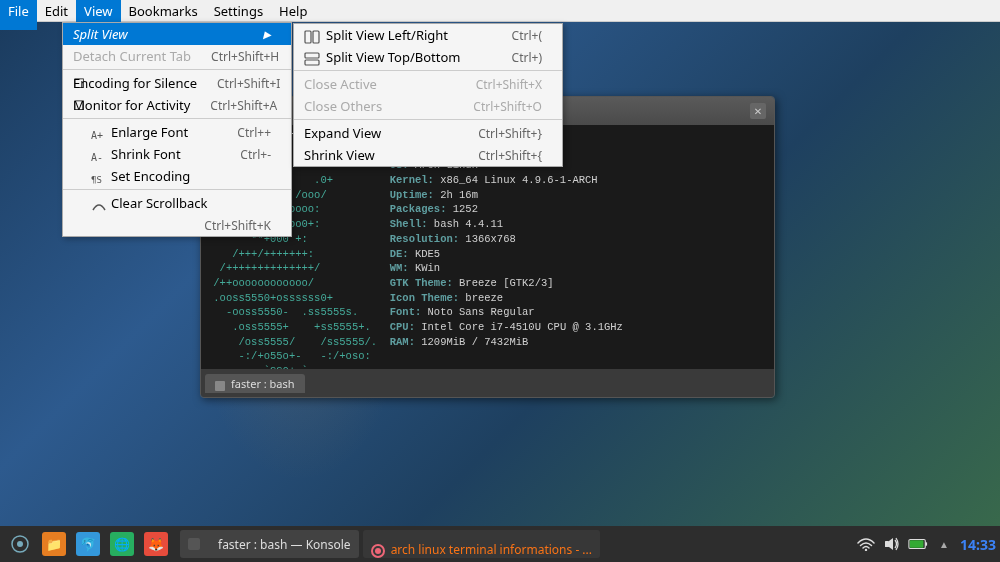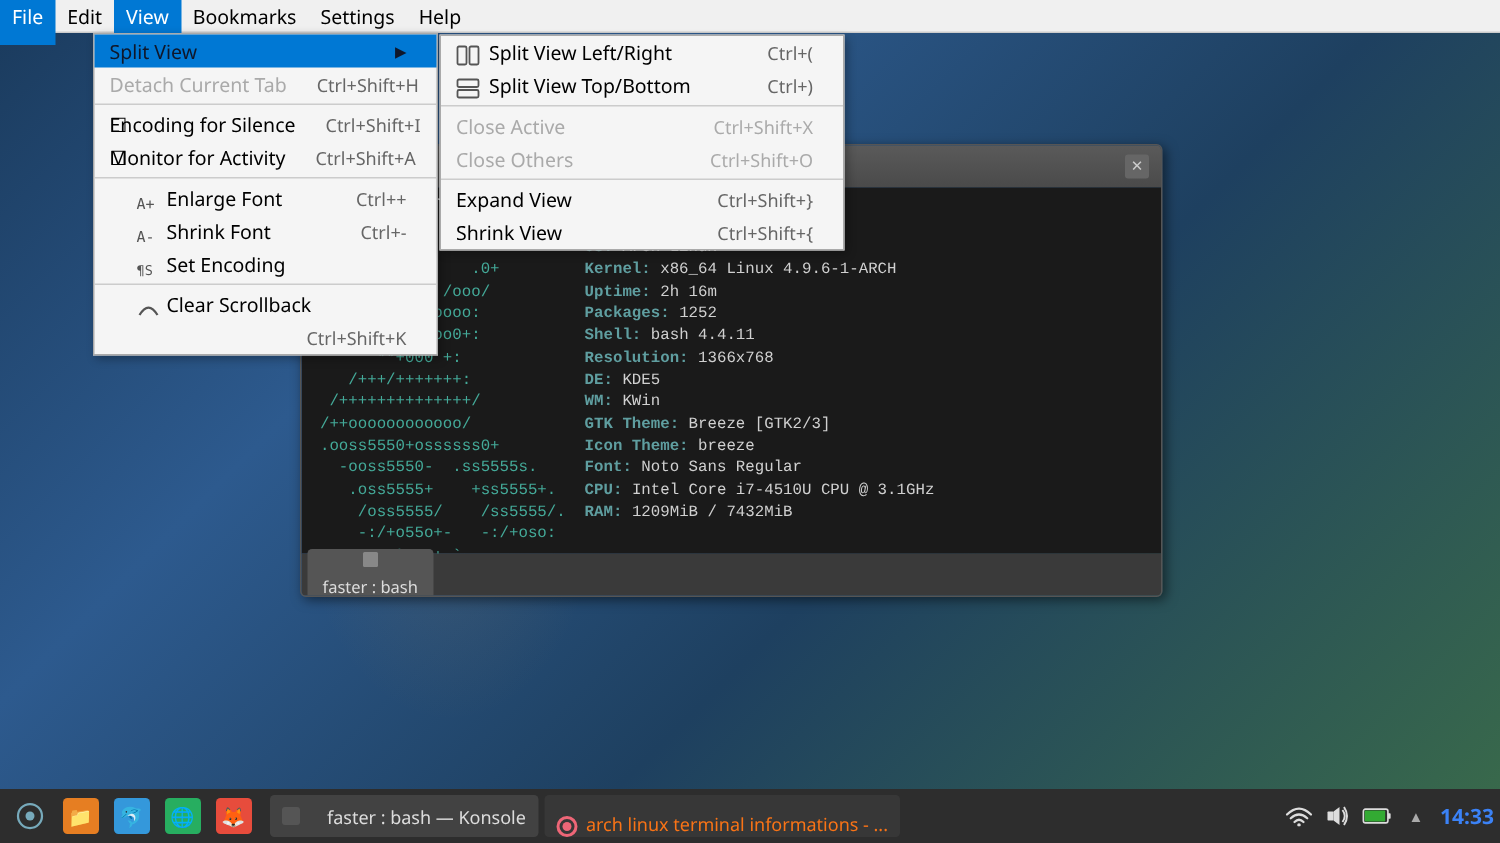--- a/index.html
+++ b/index.html
@@ -101,23 +101,22 @@
       padding: 0 4px;
     }
 
     .konsole-tab {
       background: #555;
       color: #ddd;
       padding: 2px 10px;
       border-radius: 3px 3px 0 0;
       font-size: 11px;
       display: flex;
-      align-items: center;
+      align-items: flex-end;
       gap: 6px;
-      flex-direction: column;
     }
 
     .konsole-tab .tab-icon {
       width: 10px;
       height: 10px;
       background: #888;
       border-radius: 1px;
     }
     .t-cmd { color: #ffffff; }
     .t-label { color: #5f9ea0; font-weight: bold; }
@@ -174,21 +173,22 @@
       padding: 3px 20px 3px 30px;
       cursor: pointer;
       white-space: nowrap;
       position: relative;
       height: 22px;
       font-size: 13px;
     }
 
     .dropdown-item.active-item {
       background: #0078d4;
-      color: #0f172a;
+      color: #ffffff;
+      font-style: italic;
     }
 
     .dropdown-item .shortcut {
       margin-left: auto;
       color: #666;
       font-size: 12px;
       padding-left: 20px;
     }
 
     .dropdown-item .arrow {

